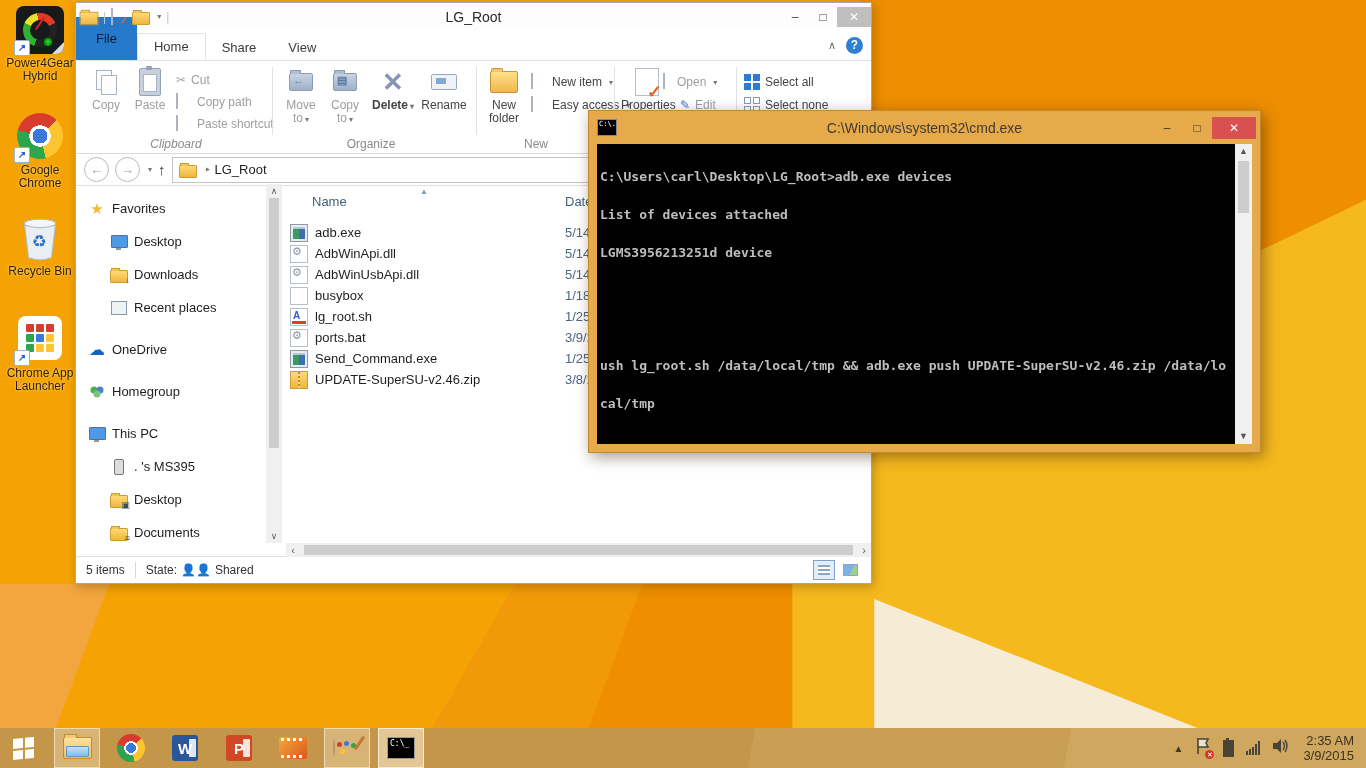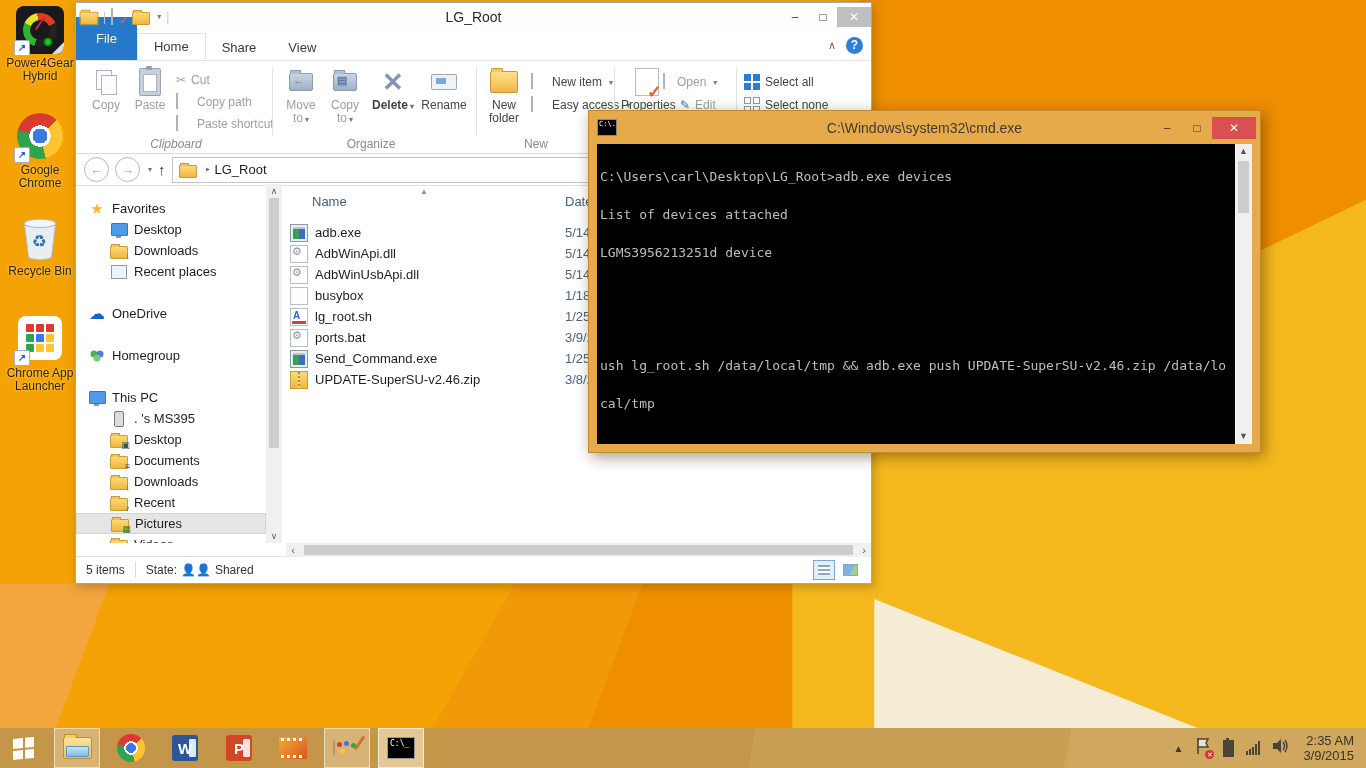--- a/index.html
+++ b/index.html
@@ -44,21 +44,21 @@
             border:1px solid #9FA8B0;box-shadow:2px 3px 10px rgba(90,60,0,.35);z-index:10;
             font-size:13px;color:#1E1E1E;}
   .ex-title{height:27px;display:flex;align-items:center;position:relative;background:#FDFDFD;}
   .qat{display:flex;align-items:center;gap:5px;padding-left:4px;z-index:2;}
   .qat .sep{color:#C8C8C8;font-size:12px;}
   .ex-title .title{position:absolute;left:0;right:0;text-align:center;font-size:14px;color:#2B2B2B;}
   .ex-ctrl{margin-left:auto;display:flex;z-index:2;}
   .ex-ctrl .close{background:#BFBFBF;color:#FFF;}
   .tabs{height:30px;display:flex;align-items:flex-end;background:#FFF;border-bottom:1px solid #E4E4E4;position:relative;}
   .tab{padding:5px 16px;font-size:13px;color:#3B3B3B;}
-  .tab.file{background:#2679CA;color:#fef9c3;padding:14px 20px;}
+  .tab.file{background:#2679CA;color:#0f172a;padding:14px 20px;}
   .tab.sel{border:1px solid #E4E4E4;border-bottom:1px solid #FFF;background:#FFF;}
   .tabs-right{position:absolute;right:8px;bottom:6px;display:flex;gap:10px;align-items:center;}
   .help{width:17px;height:17px;border-radius:50%;background:#2E7FD6;color:#FFF;font-size:12px;
         font-weight:bold;text-align:center;line-height:17px;}
   .chev{color:#666;font-size:11px;}
   .ribbon{height:92px;position:relative;background:#FFF;border-bottom:1px solid #D9D9D9;}
   .rsep{position:absolute;top:6px;bottom:18px;width:1px;background:#E2E2E2;}
   .rbig{position:absolute;top:4px;width:44px;text-align:center;font-size:12px;line-height:13px;color:#444;}
   .rbig.dis{color:#9E9E9E;}
   .rbig .ric{height:34px;display:flex;align-items:center;justify-content:center;}
@@ -92,21 +92,21 @@
   
   .addr{height:31px;display:flex;align-items:center;gap:6px;padding:0 8px;background:#FFF;border-bottom:1px solid #E0E0E0;}
   .nav-circ{width:23px;height:23px;border-radius:50%;border:1px solid #B9B9B9;color:#9C9C9C;
             display:flex;align-items:center;justify-content:center;font-size:13px;}
   .upar{color:#3F3F3F;font-size:15px;}
   .crumbbox{flex:1;height:24px;border:1px solid #C4C4C4;display:flex;align-items:center;gap:6px;padding:0 6px;}
   
   .content{position:absolute;top:181px;bottom:40px;left:0;right:0;display:flex;}
   .navpane{width:190px;overflow:hidden;padding-top:14px;}
   .nav-row{display:flex;align-items:center;height:21px;padding-left:12px;white-space:nowrap;}
-  .nav-row.lvl1{padding-left:34px;}
+  .nav-row.lvl1{padding-left:34px;margin-top:12px;}
   .nav-row.sel{background:#E5E5E5;border:1px solid #D4D4D4;height:19px;}
   .nav-ic{width:18px;margin-right:6px;flex:none;display:flex;justify-content:center;align-items:center;height:16px;position:relative;}
   .star{color:#F5B93C;font-size:15px;}
   .cloudic{color:#1565C0;font-size:16px;}
   .mon{width:15px;height:11px;border:1px solid #5F6F7F;background:#4D9BE8;border-radius:1px;position:relative;}
   .mon::after{content:"";position:absolute;left:4px;bottom:-3px;width:5px;height:2px;background:#8A99A8;}
   .phone{width:8px;height:14px;border:1px solid #777;border-radius:2px;background:#DDD;}
   .f{width:16px;height:11px;background:linear-gradient(#FFD978,#F0B63E);border:1px solid #C99C34;border-radius:1px;position:relative;margin-top:3px;}
   .f::before{content:"";position:absolute;top:-3px;left:0;width:7px;height:2px;background:#F3C353;border:1px solid #C99C34;border-bottom:none;border-radius:1px 1px 0 0;}
   .ov{position:absolute;right:-2px;bottom:-2px;font-size:9px;color:#355;line-height:9px;}
@@ -155,21 +155,21 @@
   .cmd-title{height:33px;display:flex;align-items:center;position:relative;}
   .cmd-ic{width:17px;height:15px;background:#000;border:1px solid #888;margin-left:8px;z-index:2;
           color:#FFF;font-family:"DejaVu Sans Mono",monospace;font-size:7px;line-height:8px;padding-left:1px;}
   .cmd-title .t{position:absolute;left:0;right:0;text-align:center;font-size:14px;color:#3F3A30;}
   .cmd-ctrl{margin-left:auto;display:flex;z-index:2;margin-right:4px;}
   .cmd-ctrl .titlebtn{width:30px;height:22px;color:#3F3A30;}
   .cmd-ctrl .close{background:#D95050;color:#FFF;width:44px;}
   .cmd-body{position:absolute;left:8px;right:8px;top:33px;bottom:8px;display:flex;background:#000;}
   .cmd-text{flex:1;padding:2px 0 0 3px;font-family:"DejaVu Sans Mono",monospace;
             font-size:13px;line-height:12.6px;color:#BEBEBE;white-space:pre;overflow:hidden;}
-  .cmd-text div{height:12.6px;}
+  .cmd-text div{height:12.6px;font-weight:bold;}
   .cmd-scroll{width:17px;background:#F0F0F0;display:flex;flex-direction:column;align-items:center;}
   .cmd-scroll .arr{height:15px;line-height:15px;font-size:9px;color:#555;}
   .cmd-thumb{width:11px;height:52px;background:#CDCDCD;margin-top:2px;}
   
   #taskbar{position:absolute;left:0;bottom:0;width:1366px;height:40px;z-index:30;
            background:linear-gradient(100deg,#C4964A 0 55%,#C99F55 55% 78%,#CFA75F 78%);
            display:flex;align-items:center;}
   .start{width:46px;height:40px;display:grid;place-items:center;}
   .startlogo{width:21px;height:21px;display:grid;grid-template:1fr 1fr/1fr 1fr;gap:2px;transform:skewY(-6deg);}
   .startlogo span{background:#FFF;}

